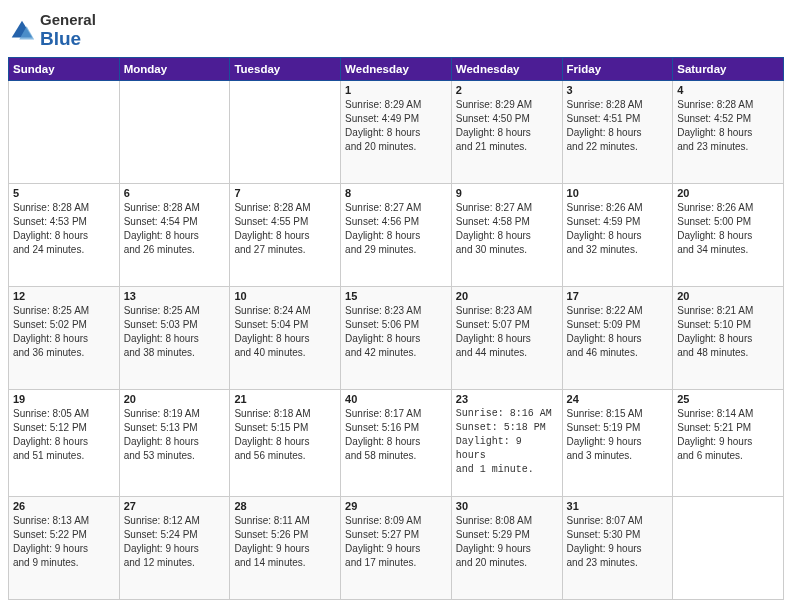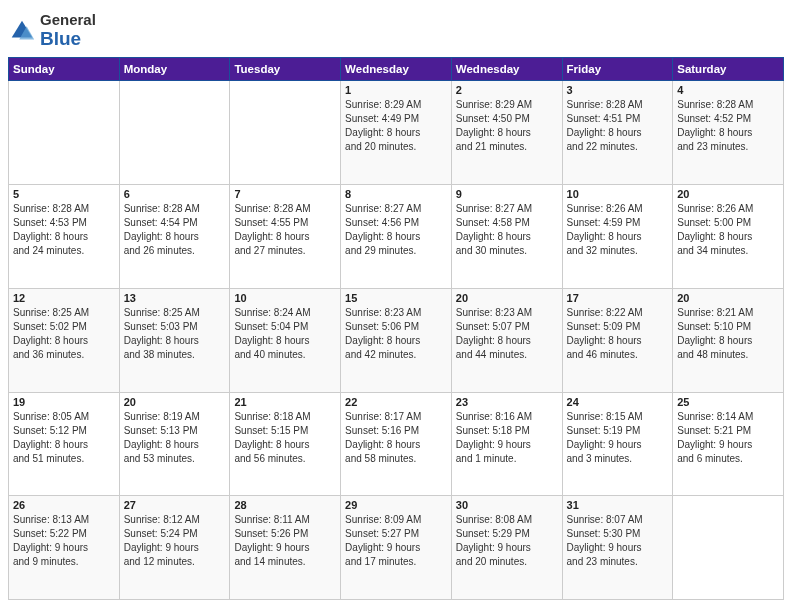--- a/index.html
+++ b/index.html
@@ -287,29 +287,29 @@
 and 53 minutes.</div>
           </td>
           <td>
             <span class="day-num">21</span>
             <div class="day-info" style="white-space: pre-line;">Sunrise: 8:18 AM
 Sunset: 5:15 PM
 Daylight: 8 hours
 and 56 minutes.</div>
           </td>
           <td>
-            <span class="day-num">22</span>
+            <span class="day-num">40</span>
             <div class="day-info" style="white-space: pre-line;">Sunrise: 8:17 AM
 Sunset: 5:16 PM
 Daylight: 8 hours
 and 58 minutes.</div>
           </td>
           <td>
             <span class="day-num">23</span>
-            <div class="day-info" style="white-space: pre-line;">Sunrise: 8:16 AM
+            <div class="day-info" style="white-space: pre-line; font-family: Liberation Mono, monospace;">Sunrise: 8:16 AM
 Sunset: 5:18 PM
 Daylight: 9 hours
 and 1 minute.</div>
           </td>
           <td>
             <span class="day-num">24</span>
             <div class="day-info" style="white-space: pre-line;">Sunrise: 8:15 AM
 Sunset: 5:19 PM
 Daylight: 9 hours
 and 3 minutes.</div>

